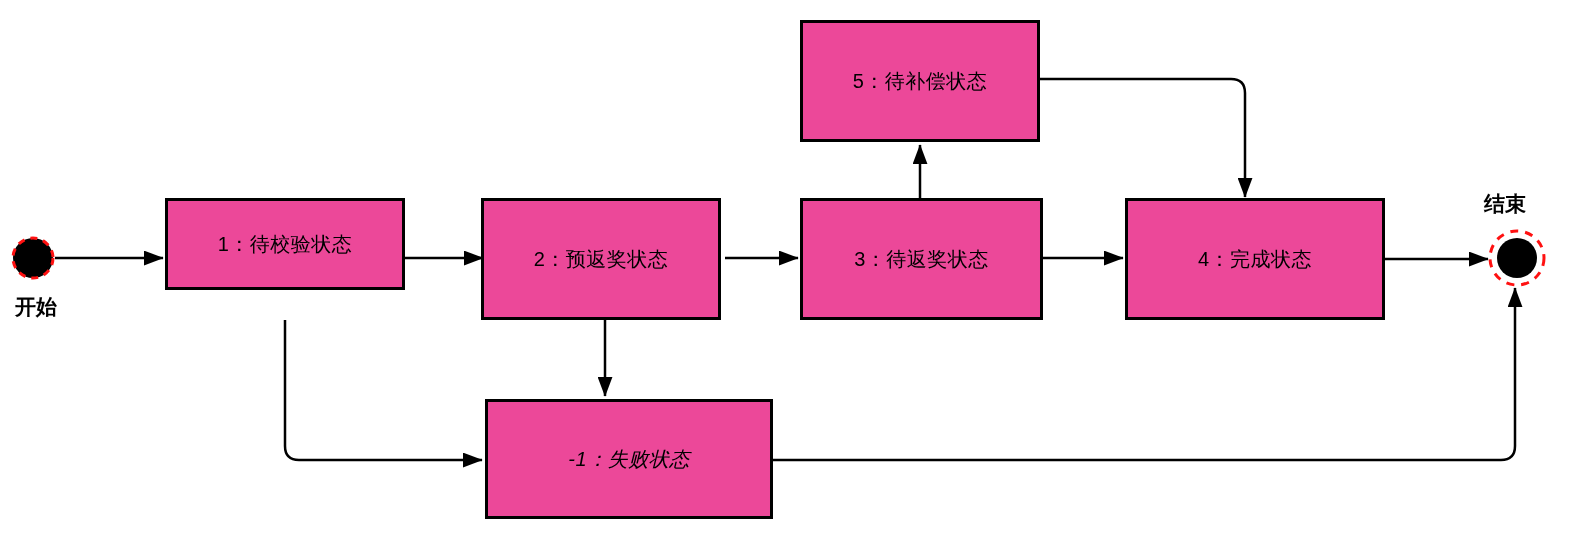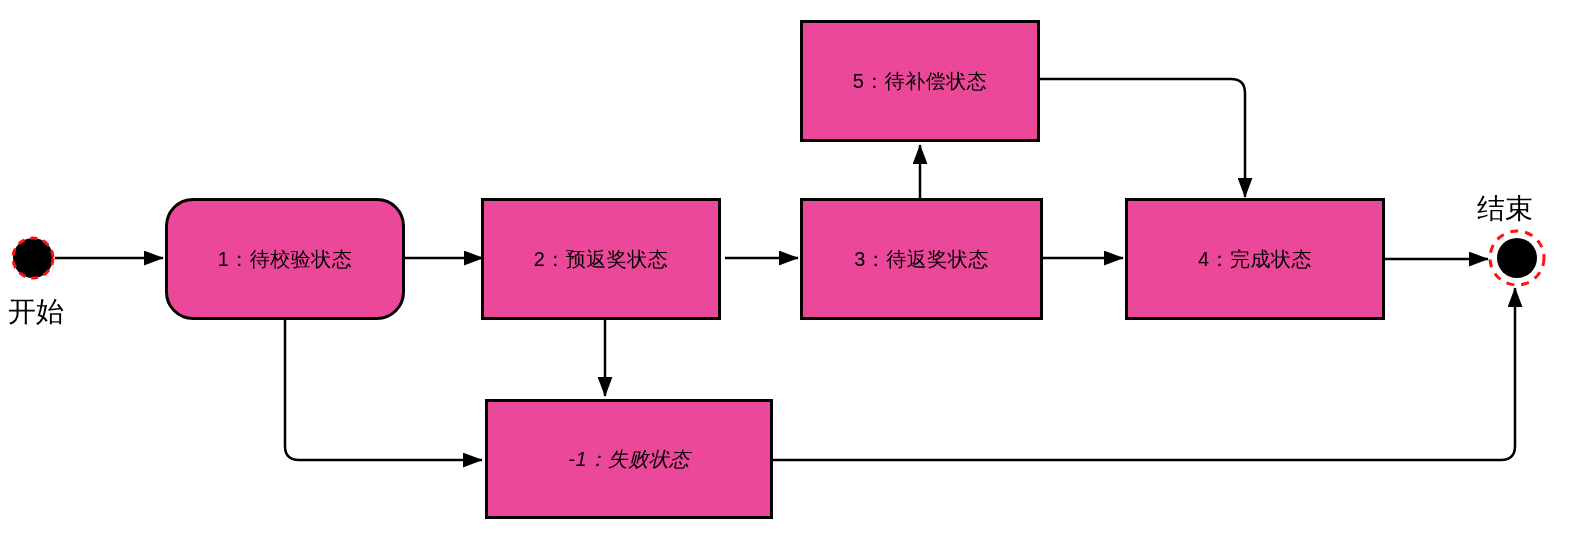--- a/index.html
+++ b/index.html
@@ -27,22 +27,22 @@
   }
   .state span {
     font-size: 20px;
     color: #000000;
     font-weight: 500;
     letter-spacing: 0.5px;
     white-space: nowrap;
   }
   .node-label {
     position: absolute;
-    font-size: 28px;
-    font-weight: 400;
+    font-size: 21px;
+    font-weight: 700;
     color: #000000;
     text-align: center;
     width: 70px;
     white-space: nowrap;
   }
 </style>
 </head>
 <body>
 
 <div class="canvas">
@@ -70,21 +70,21 @@
     <path d="M1043,258 L1123,258" stroke="#000000" stroke-width="2.5" fill="none" marker-end="url(#arrow)"></path>
     <path d="M1365,259 L1488,259" stroke="#000000" stroke-width="2.5" fill="none" marker-end="url(#arrow)"></path>
     <path d="M920,200 L920,145" stroke="#000000" stroke-width="2.5" fill="none" marker-end="url(#arrow)"></path>
     <path d="M605,320 L605,396" stroke="#000000" stroke-width="2.5" fill="none" marker-end="url(#arrow)"></path>
 
     <path d="M1040,79 L1231,79 Q1245,79 1245,93 L1245,197" stroke="#000000" stroke-width="2.5" fill="none" marker-end="url(#arrow)"></path>
     <path d="M285,320 L285,446 Q285,460 299,460 L482,460" stroke="#000000" stroke-width="2.5" fill="none" marker-end="url(#arrow)"></path>
     <path d="M727,460 L1501,460 Q1515,460 1515,446 L1515,288" stroke="#000000" stroke-width="2.5" fill="none" marker-end="url(#arrow)"></path>
   </svg>
 
-  <div class="state" style="left:165px; top:198px; width:240px; height:122px;border-radius:28px;">
+  <div class="state" style="left:165px; top:198px; width:240px; height:92px;">
     <span>1：待校验状态</span>
   </div>
 
   <div class="state" style="left:481px; top:198px; width:240px; height:122px;">
     <span>2：预返奖状态</span>
   </div>
 
   <div class="state" style="left:800px; top:198px; width:243px; height:122px;">
     <span>3：待返奖状态</span>
   </div>

